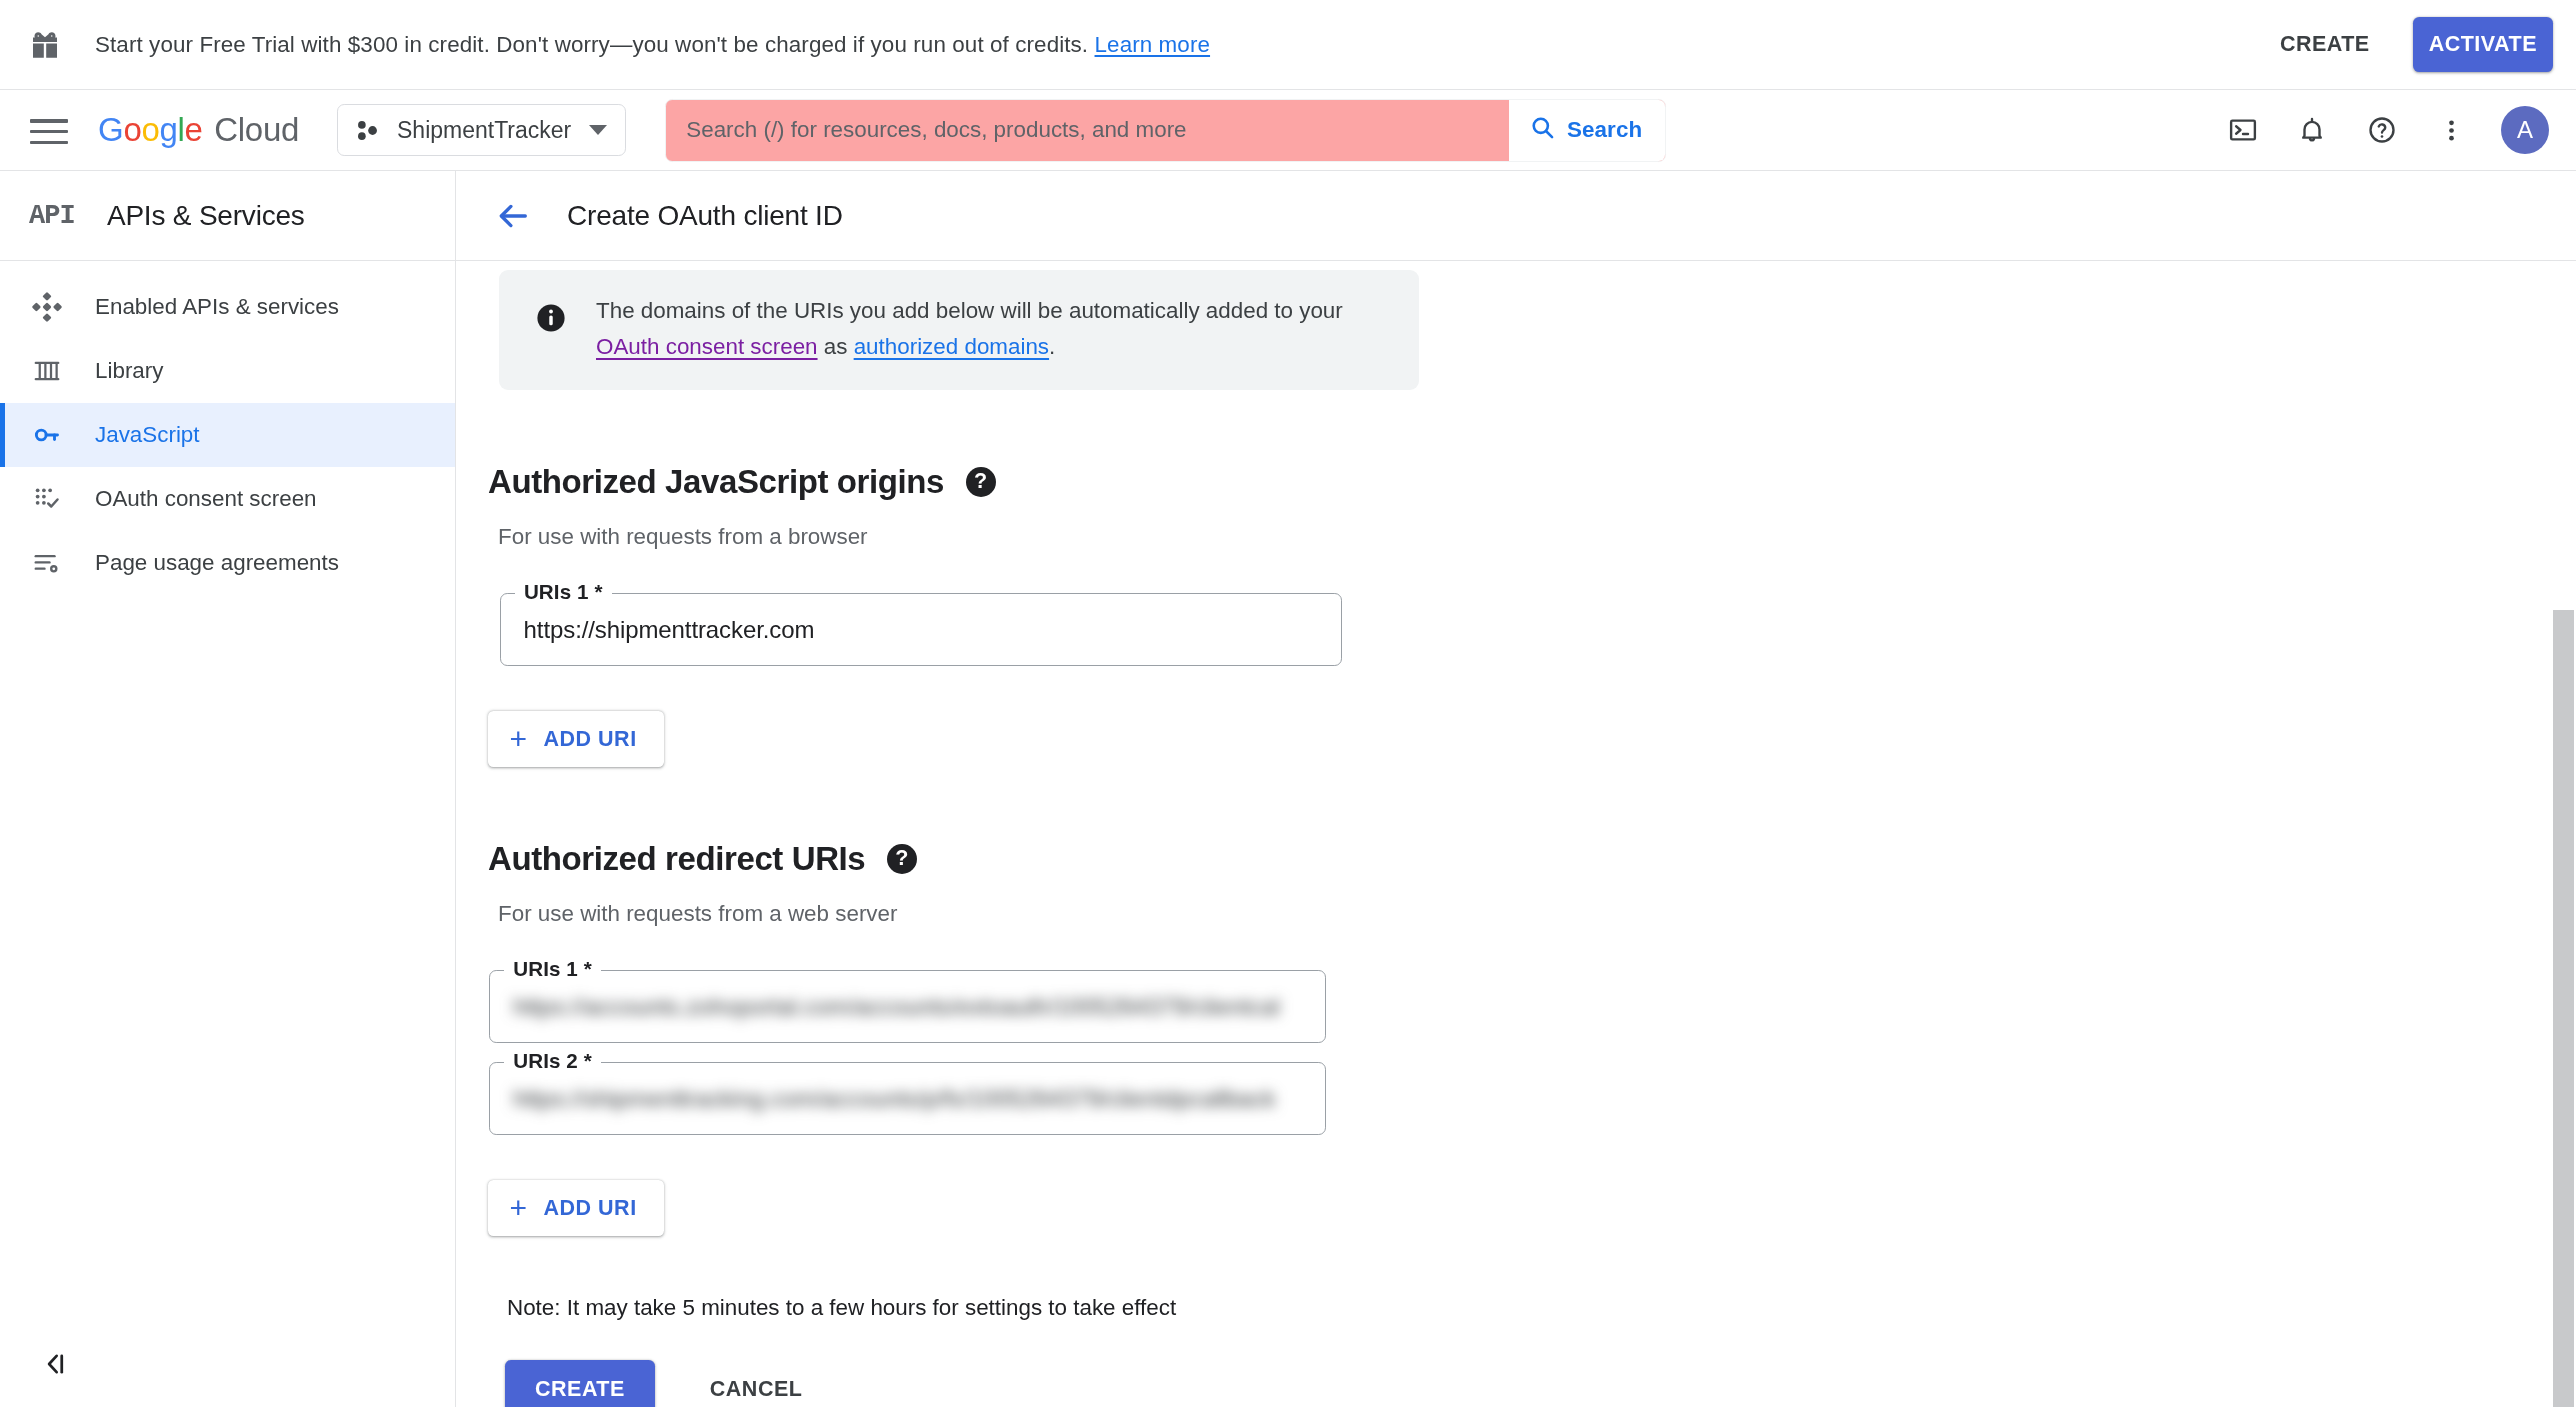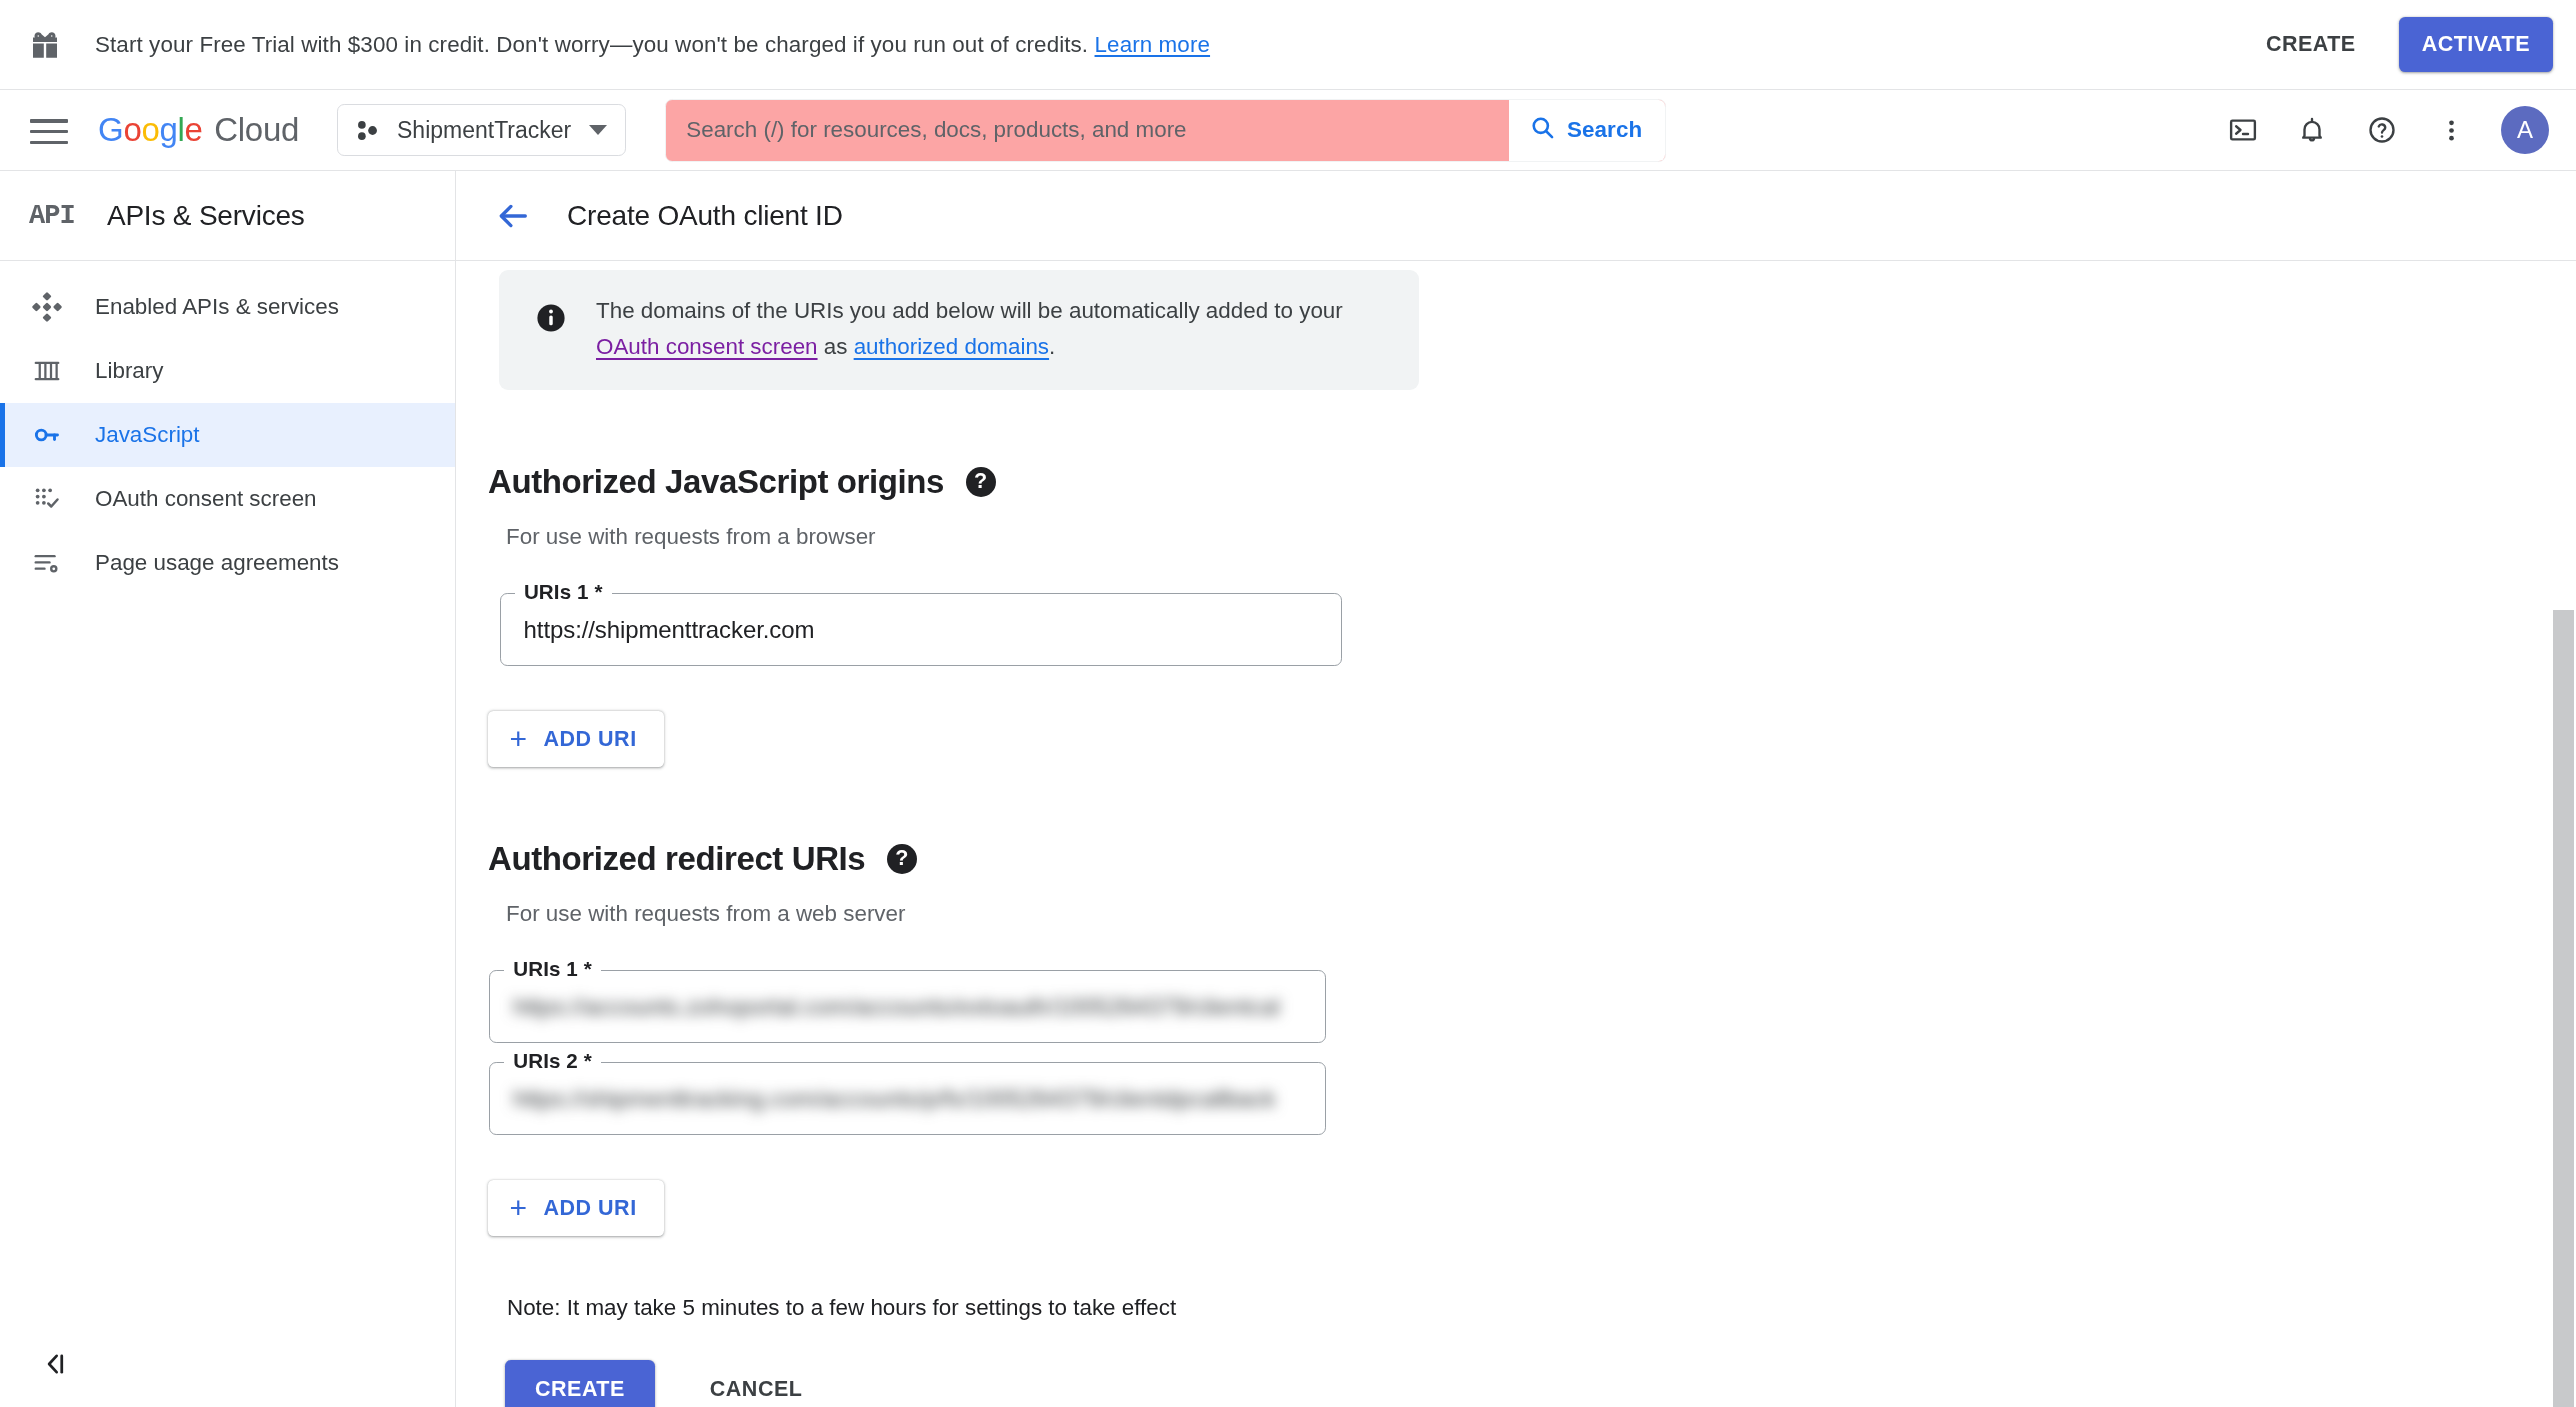--- a/index.html
+++ b/index.html
@@ -36,21 +36,21 @@
     font-family: inherit;
     font-size: 21.5px; font-weight: 700; letter-spacing: 0.5px;
     color: #3c4043; padding: 12.5px 20px; margin-right: 23px;
     white-space: nowrap;
   }
   .btn-activate {
     background: #4a64d4; color: #ffffff;
     border: 0; border-radius: 6.3px; cursor: pointer;
     font-family: inherit;
     font-size: 21.5px; font-weight: 700; letter-spacing: 0.5px;
-    padding: 15px 23px;
+    padding: 15px 16px;
     box-shadow: 0 0.9px 1.8px rgba(60,64,67,.3), 0 0.9px 2.7px 0.9px rgba(60,64,67,.15);
     white-space: nowrap;
   }
 
   
   .topbar {
     position: absolute; top: 90px; left: 0;
     width: 2576px; height: 81px;
     background: #ffffff;
     border-bottom: 0.9px solid #e3e4e6;
@@ -197,21 +197,21 @@
   .sec-title-row { display:flex; align-items:center; margin-top: 73px; }
   .sec-title {
     font-size: 33px; font-weight: 700; color: #202124; letter-spacing:-0.4px;
   }
   .help-dot {
     width: 30px; height: 30px; border-radius:50%; background:#202124;
     color:#fff; font-size: 21.5px; font-weight:700; margin-left: 21.5px;
     display:flex; align-items:center; justify-content:center; cursor:pointer;
     line-height:1;
   }
-  .sec-sub { font-size: 22.4px; color:#5f6368; margin-top: 23px; margin-left: 18px; }
+  .sec-sub { font-size: 22.4px; color:#5f6368; margin-top: 23px; margin-left: 10px; }
 
   
   .tf {
     position: relative; margin-top: 43px; height: 73px;
     border: 1.8px solid #9aa0a6; border-radius: 7.2px;
     display:flex; align-items:center; background:#fff;
   }
   .tf.jsorigin { width: 842px; margin-left: 11.6px; }
   .tf.redirect { width: 837px; margin-left: 0.9px; }
   .tf-label {

